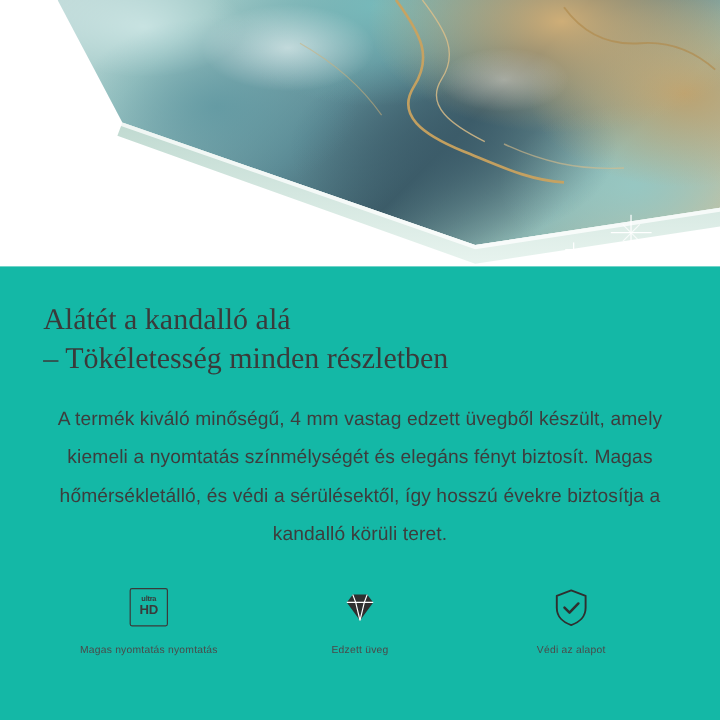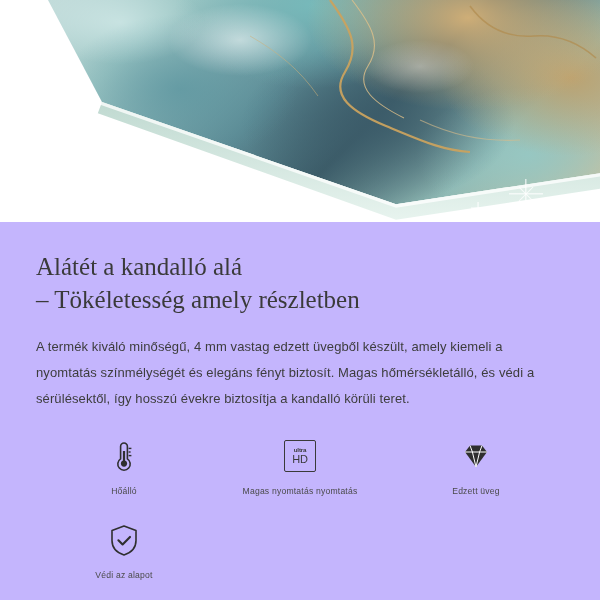--- a/index.html
+++ b/index.html
@@ -12,21 +12,21 @@
     overflow: hidden;
     background: #ffffff;
     font-family: "Liberation Sans", sans-serif;
     color: #2b2b2b;
   }
 
   .page {
     position: relative;
     width: 600px;
     height: 600px;
-    background: #c4b5fd;
+    background: #14b8a6;
   }
 
   
   .hero {
     position: relative;
     width: 600px;
     height: 222px;
     overflow: hidden;
     background: #ffffff;
   }
@@ -100,25 +100,26 @@
     font-size: 25px;
     line-height: 1.32;
     color: #3a3a3a;
     font-weight: 400;
     margin: 18px 0 0 0;
   }
   .headline .line2 { display: block; }
 
   .paragraph {
     margin: 18px 0 0 0;
-    font-size: 13px;
+    font-size: 16px;
     line-height: 2.0;
     color: #3d3d3d;
     max-width: 528px;
     letter-spacing: 0.1px;
+    text-align: center;
   }
 
   
   .features {
     margin-top: 22px;
     display: grid;
     grid-template-columns: repeat(3, 1fr);
     grid-template-rows: repeat(2, 80px);
     column-gap: 0px;
     row-gap: 4px;
@@ -158,21 +159,21 @@
     line-height: 1;
   }
   .ultrahd-box .u-top {
     font-size: 6.2px;
     font-weight: bold;
     letter-spacing: -0.2px;
     color: #3a3a3a;
   }
   .ultrahd-box .u-bot {
     font-size: 11px;
-    font-weight: normal;
+    font-weight: bold;
     letter-spacing: -0.3px;
     color: #3a3a3a;
     margin-top: 1px;
   }
 </style>
 </head>
 <body>
 
 <div class="page">
 
@@ -208,40 +209,27 @@
     <div class="sparkle" style="left:470px; top:200px; width:16px; height:16px;">
       <div class="s-h" style="width:14px; height:0.9px; transform:translate(-50%,-50%);"></div>
       <div class="s-v" style="width:0.9px; height:12px; transform:translate(-50%,-50%);"></div>
     </div>
   </div>
 
   <div class="content">
 
     <h1 class="headline">
       <span>Alátét a kandalló alá</span>
-      <span class="line2">– Tökéletesség amely részletben</span>
+      <span class="line2">– Tökéletesség minden részletben</span>
     </h1>
 
     <p class="paragraph">A termék kiváló minőségű, 4 mm vastag edzett üvegből készült, amely kiemeli a nyomtatás színmélységét és elegáns fényt biztosít. Magas hőmérsékletálló, és védi a sérülésektől, így hosszú évekre biztosítja a kandalló körüli teret.</p>
 
     <div class="features">
 
-      <div class="feature">
-        <div class="feature-icon">
-          <svg width="40" height="40" viewBox="0 0 40 40" xmlns="http://www.w3.org/2000/svg">
-            <path d="M20 7 a3.4 3.4 0 0 1 3.4 3.4 v12.4 a6.2 6.2 0 1 1 -6.8 0 v-12.4 A3.4 3.4 0 0 1 20 7 z" fill="none" stroke="#2f2f2f" stroke-width="1.6"></path>
-            <circle cx="20" cy="27.6" r="3.1" fill="#2f2f2f"></circle>
-            <rect x="18.9" y="15" width="2.2" height="11" fill="#2f2f2f"></rect>
-            <line x1="24.6" y1="12.4" x2="27.4" y2="12.4" stroke="#2f2f2f" stroke-width="1.4"></line>
-            <line x1="24.6" y1="16" x2="26.6" y2="16" stroke="#2f2f2f" stroke-width="1.4"></line>
-            <line x1="24.6" y1="19.6" x2="27.4" y2="19.6" stroke="#2f2f2f" stroke-width="1.4"></line>
-          </svg>
-        </div>
-        <div class="feature-label">Hőálló</div>
-      </div>
 
       <div class="feature">
         <div class="feature-icon">
           <div class="ultrahd-box">
             <span class="u-top">ultra</span>
             <span class="u-bot">HD</span>
           </div>
         </div>
         <div class="feature-label">Magas nyomtatás nyomtatás</div>
       </div>

